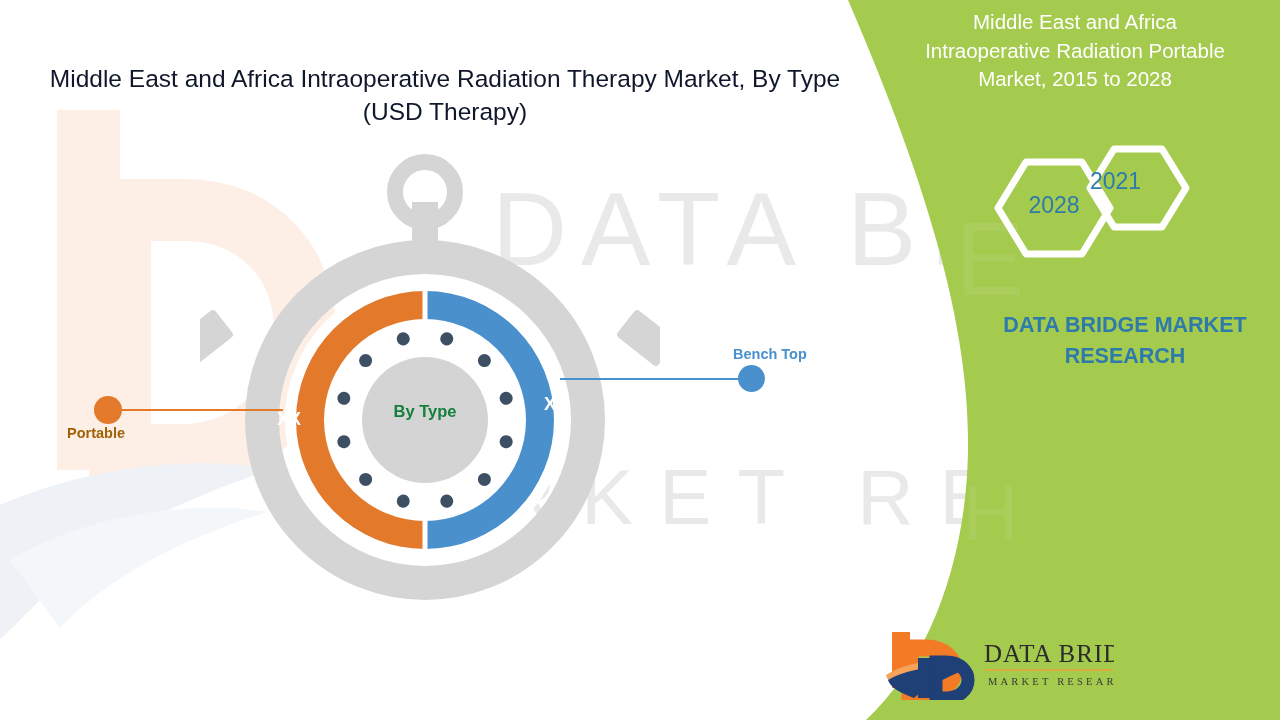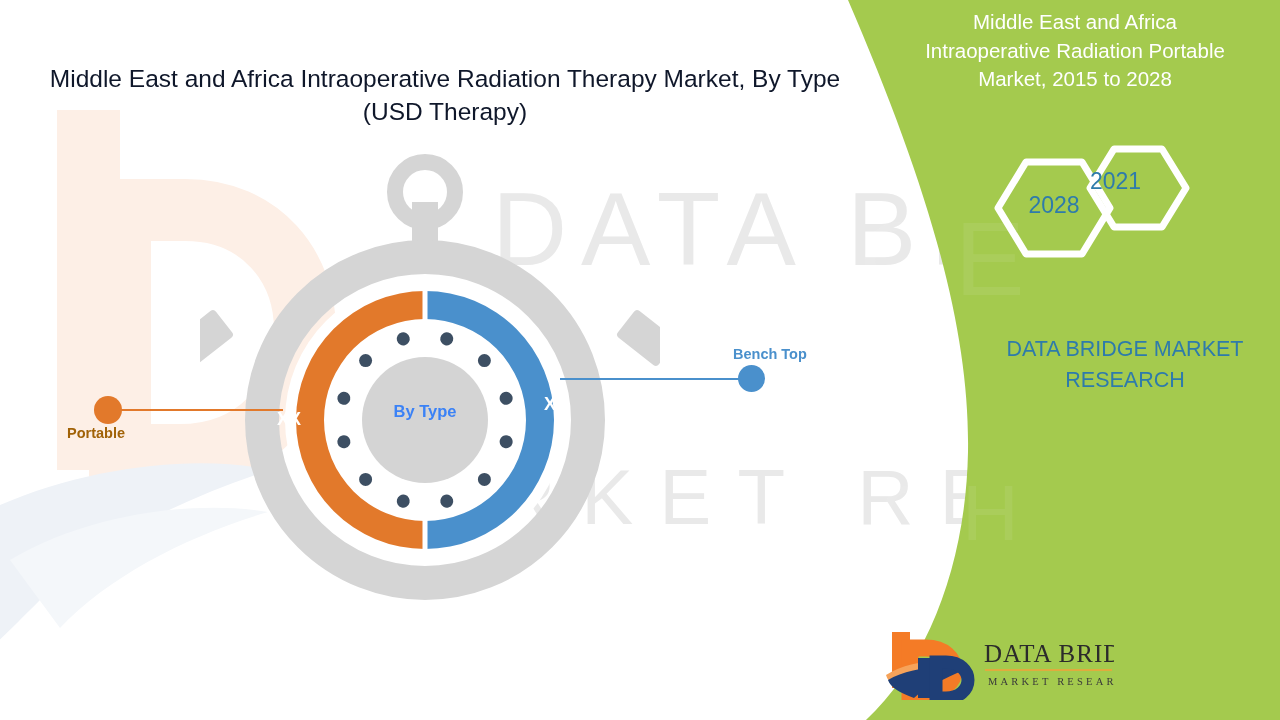--- a/index.html
+++ b/index.html
@@ -87,22 +87,21 @@
 
   .dbmr-text {
     position: absolute;
     left: 975px;
     top: 310px;
     width: 300px;
     text-align: center;
     color: #2e7bab;
     font-size: 21.5px;
     line-height: 31px;
-    font-weight: 400;
-    margin-top: 24px;
+    font-weight: 700;
   }
 
   .logo-wrap {
     position: absolute;
     left: 884px;
     top: 628px;
     width: 230px;
     height: 72px;
   }
 
@@ -114,21 +113,21 @@
     width: 460px;
     height: 470px;
   }
 
   .center-label {
     position: absolute;
     left: 345px;
     top: 402px;
     width: 160px;
     text-align: center;
-    color: #3b82f6;
+    color: #15803d;
     font-size: 16.5px;
     font-weight: bold;
   }
 
   .seg-value {
     position: absolute;
     color: #ffffff;
     font-size: 18px;
     font-weight: bold;
   }

